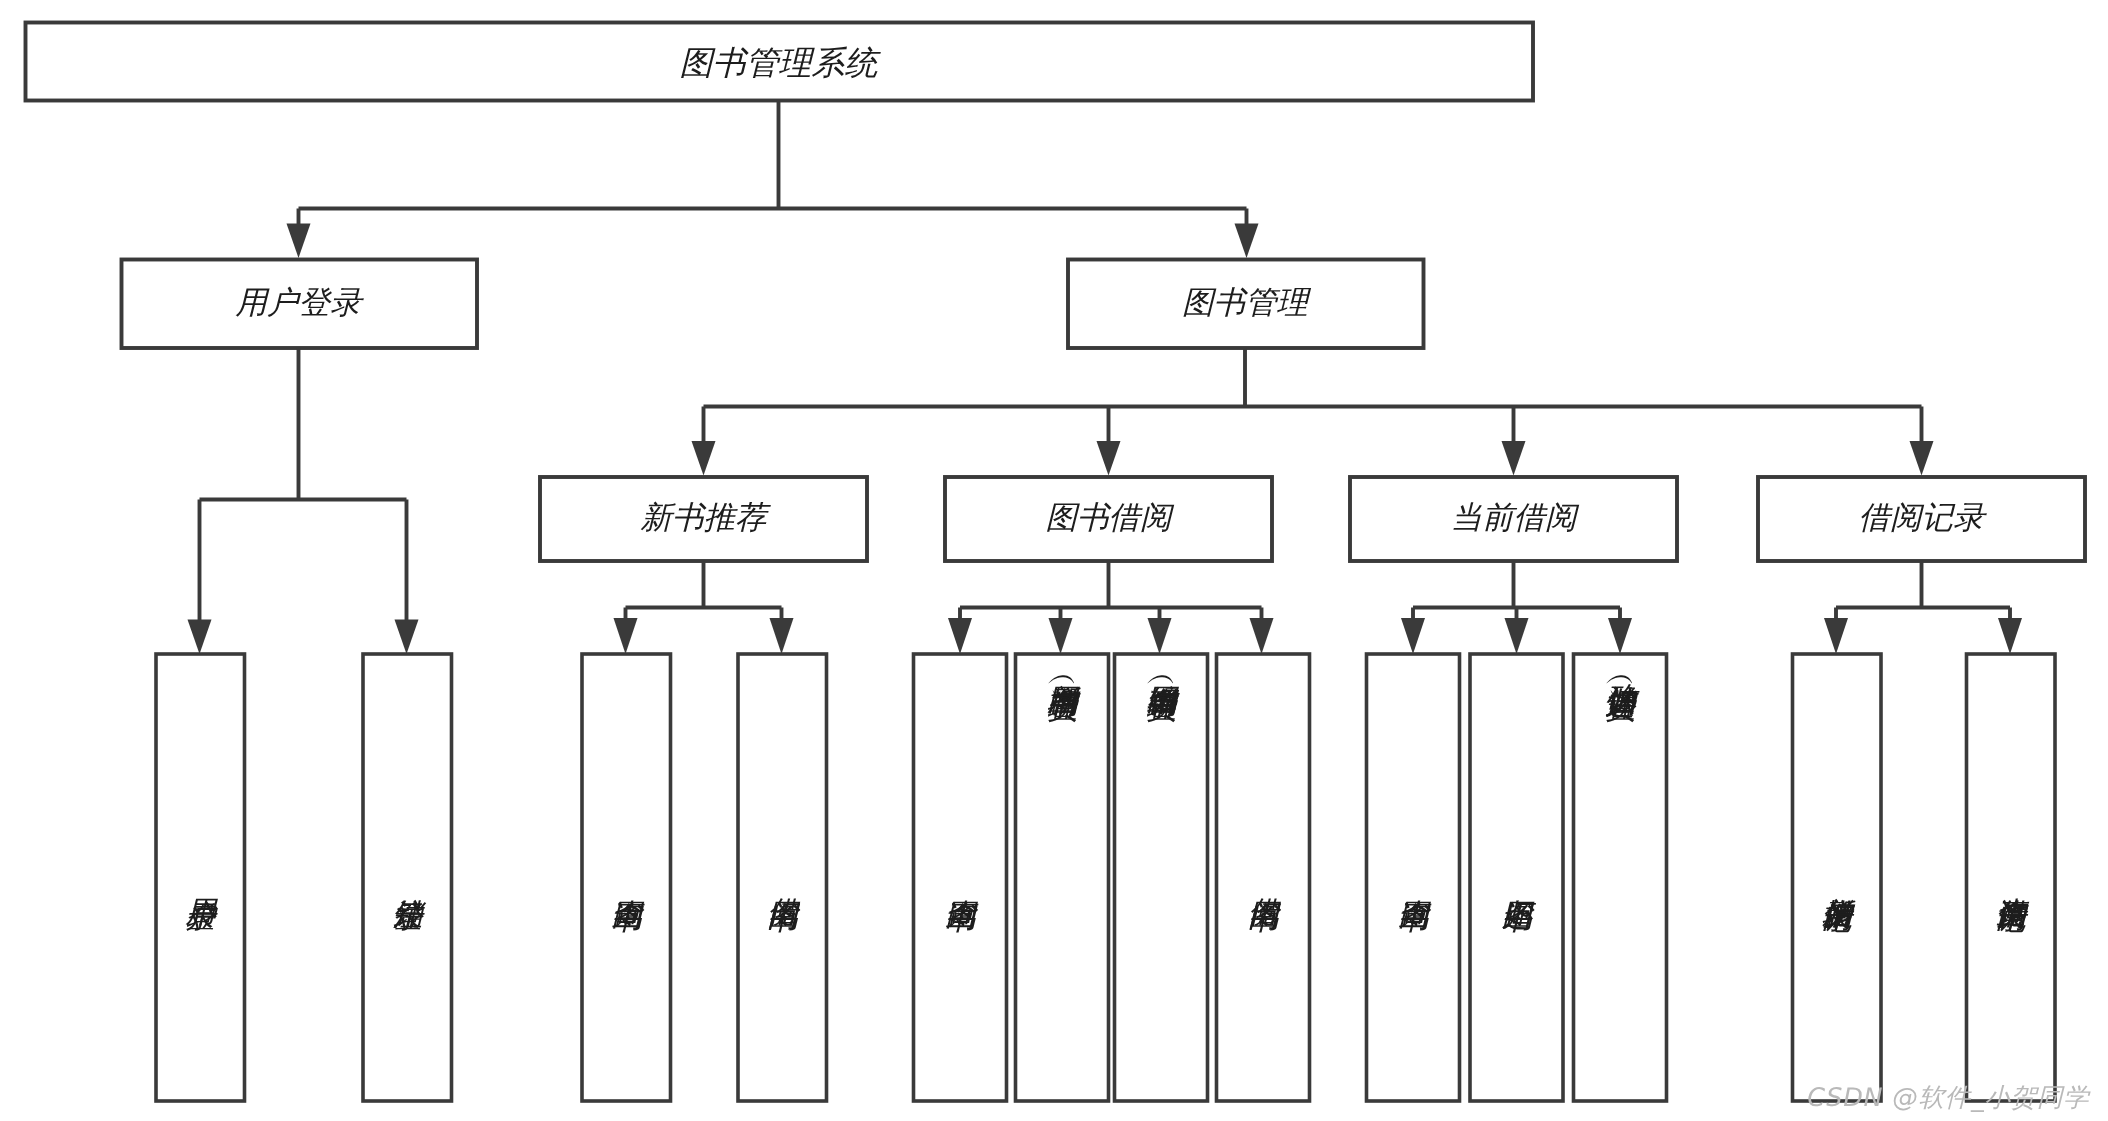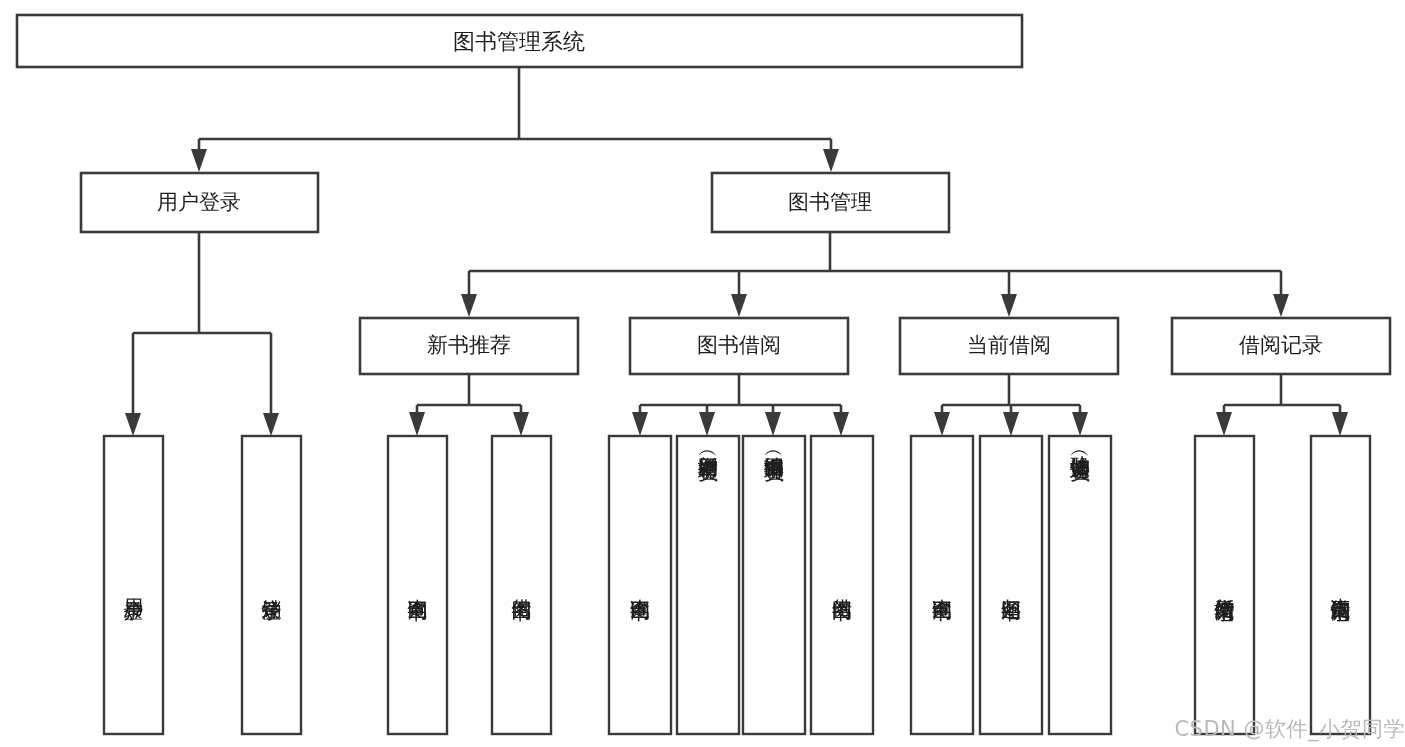--- a/index.html
+++ b/index.html
@@ -1,21 +1,21 @@
 <!DOCTYPE html>
 <html><head>
 <meta charset="utf-8">
 <style>
   html,body{margin:0;padding:0;background:#ffffff;}
   body{
     width:1405px;height:747px;
     font-family:"DejaVu Sans","Liberation Sans",sans-serif;
     overflow:hidden;
   }
-  #diagram-root{position:relative;width:1405px;height:747px;background:#fff;}
+  #diagram-root{position:relative;width:1405px;height:747px;background:#fff;font-style:italic;}
   svg{display:block;}
   .node-box{
     fill:#ffffff;
     stroke:#3a3a3a;
     stroke-width:2.6;
   }
   .node-box.thin{stroke-width:2.4;}
   .conn{
     stroke:#3a3a3a;
     stroke-width:2.6;
@@ -44,24 +44,24 @@
     font-family:"DejaVu Sans","Liberation Sans",sans-serif;
     font-size:20px;
     line-height:1.16;
     letter-spacing:1px;
     color:#1d1d1d;
     white-space:nowrap;
     text-align:center;
   }
   .watermark{
     position:absolute;
-    right:0;
+    right:12px;
     bottom:4px;
     font-family:"DejaVu Sans","Liberation Sans",sans-serif;
-    font-size:21px;
+    font-size:17px;
     color:#b9b9b9;
     letter-spacing:0.5px;
     white-space:nowrap;
   }
 </style>
 </head>
 <body>
 
 <div id="diagram-root">
 

